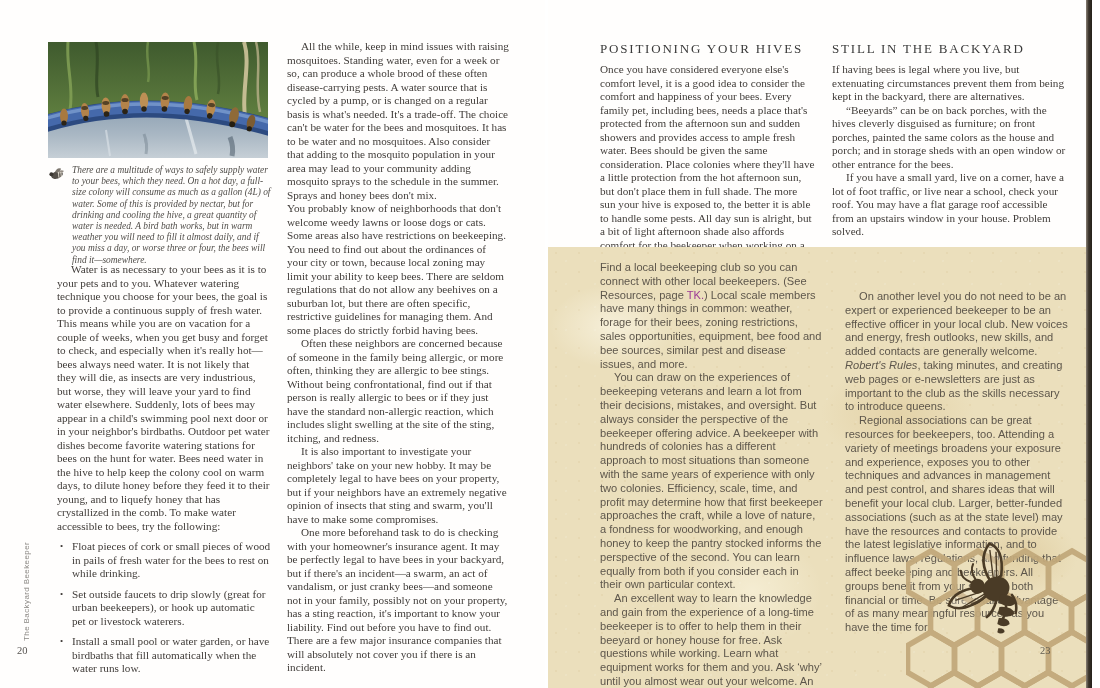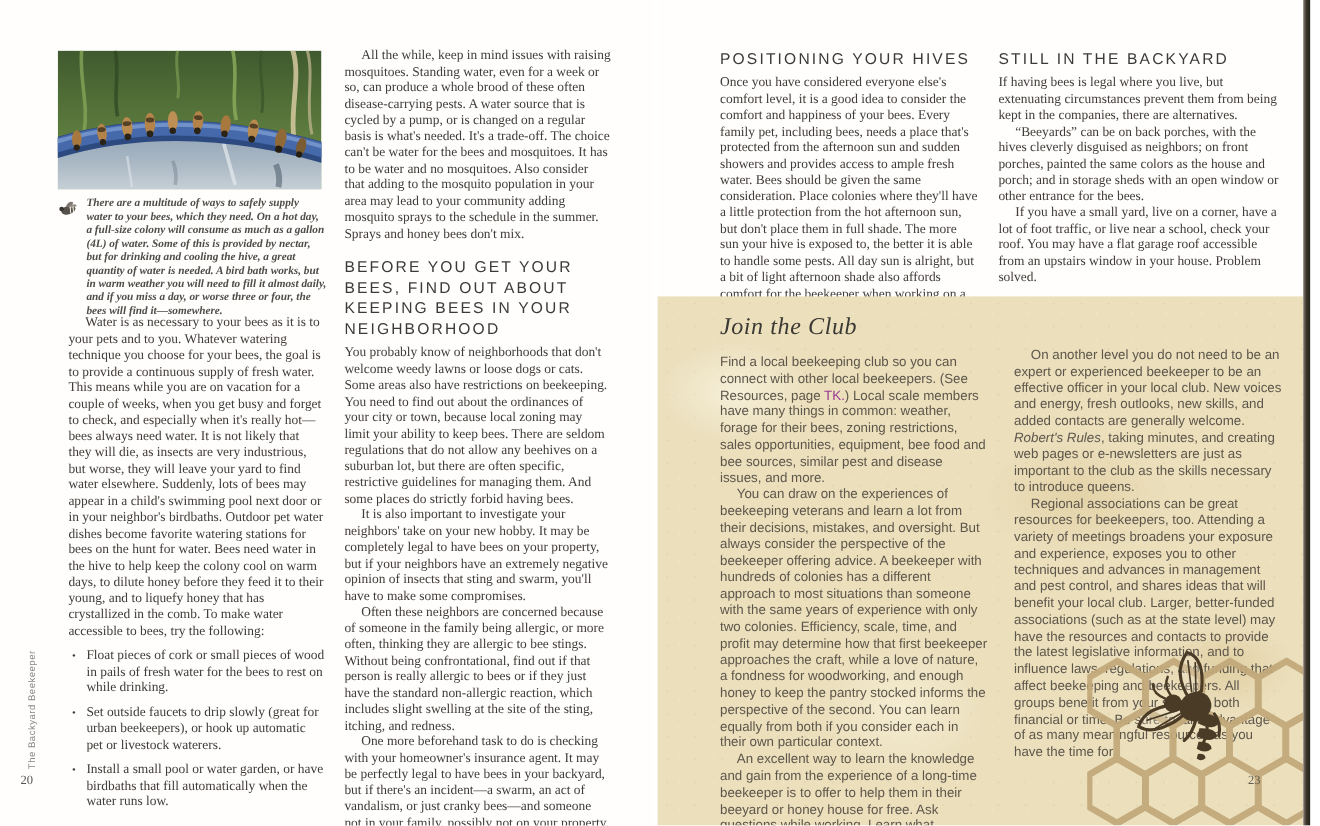--- a/index.html
+++ b/index.html
@@ -8,37 +8,37 @@
 
   .page { position:absolute; top:0; height:688px; background:#fffefd; }
   .page-left  { left:0;   width:545px; }
   .page-right { left:548px; width:538px; }
 
   
   .photo { position:absolute; left:48px; top:42px; width:220px; height:116px; overflow:hidden; }
 
   
   .caption { position:absolute; left:48px; top:165px; width:224px;
-             font-style:italic; font-size:9.4px; line-height:11.2px; color:#504d49;font-weight:bold; }
+             font-style:italic; font-size:9.4px; line-height:11.2px; color:#504d49; }
   .caption .cap-icon { position:absolute; left:0; top:2px; width:17px; height:13px; }
   .caption .cap-text { display:block; margin-left:24px; }
 
   
   .serif-body { font-size:11.2px; line-height:13.5px; color:#403c39; text-align:left; }
   .col1 { position:absolute; left:57px;  top:263px; width:214px; }
   .col2 { position:absolute; left:287px; top:40px;  width:222px; }
   .rcol1 { position:absolute; left:52px;  top:40px; width:215px; }
   .rcol2 { position:absolute; left:284px; top:40px; width:234px; }
   p.ind { text-indent:14px; }
   .bullets { margin-top:7px; }
   .bullet { position:relative; padding-left:15px; margin-top:7px; }
   .bullet::before { content:"\2022"; position:absolute; left:3px; top:0; font-size:9px; color:#403c39; }
 
   
-  .allcaps { font-family:Liberation Sans, sans-serif; font-weight:400; color:#3a3a3a;
+  .allcaps { font-family:Liberation Serif, serif; font-weight:400; color:#3a3a3a;
              font-size:13px; line-height:17px; letter-spacing:1.8px; }
   .col2 .allcaps { margin:12px 0 6px 0; }
   .h1line { white-space:nowrap; margin-bottom:6px; }
 
   
   .club-box { position:absolute; left:0; top:247px; width:538px; height:441px;
       background-color:#ebdfbc;
       background-image:
         radial-gradient(ellipse 90px 60px at 12% 18%, rgba(255,252,240,0.55), transparent 70%),
         radial-gradient(ellipse 110px 70px at 65% 38%, rgba(219,196,144,0.45), transparent 70%),
@@ -176,48 +176,46 @@
     <p class="ind">Water is as necessary to your bees as it is to your pets and to you. Whatever watering technique you choose for your bees, the goal is to provide a continuous supply of fresh water. This means while you are on vacation for a couple of weeks, when you get busy and forget to check, and especially when it's really hot—bees always need water. It is not likely that they will die, as insects are very industrious, but worse, they will leave your yard to find water elsewhere. Suddenly, lots of bees may appear in a child's swimming pool next door or in your neighbor's birdbaths. Outdoor pet water dishes become favorite watering stations for bees on the hunt for water. Bees need water in the hive to help keep the colony cool on warm days, to dilute honey before they feed it to their young, and to liquefy honey that has crystallized in the comb. To make water accessible to bees, try the following:</p>
     <div class="bullets">
       <div class="bullet">Float pieces of cork or small pieces of wood in pails of fresh water for the bees to rest on while drinking.</div>
       <div class="bullet">Set outside faucets to drip slowly (great for urban beekeepers), or hook up automatic pet or livestock waterers.</div>
       <div class="bullet">Install a small pool or water garden, or have birdbaths that fill automatically when the water runs low.</div>
     </div>
   </div>
 
   <div class="col2 serif-body">
     <p class="ind">All the while, keep in mind issues with raising mosquitoes. Standing water, even for a week or so, can produce a whole brood of these often disease-carrying pests. A water source that is cycled by a pump, or is changed on a regular basis is what's needed. It's a trade-off. The choice can't be water for the bees and mosquitoes. It has to be water and no mosquitoes. Also consider that adding to the mosquito population in your area may lead to your community adding mosquito sprays to the schedule in the summer. Sprays and honey bees don't mix.</p>
-    <h2 class="allcaps">BEFORE YOU GET YOUR BEES, FIND OUT ABOUT KEEPING BEES IN YOUR NEIGHBORHOOD</h2>
     <p>You probably know of neighborhoods that don't welcome weedy lawns or loose dogs or cats. Some areas also have restrictions on beekeeping. You need to find out about the ordinances of your city or town, because local zoning may limit your ability to keep bees. There are seldom regulations that do not allow any beehives on a suburban lot, but there are often specific, restrictive guidelines for managing them. And some places do strictly forbid having bees.</p>
+    <p class="ind">Often these neighbors are concerned because of someone in the family being allergic, or more often, thinking they are allergic to bee stings. Without being confrontational, find out if that person is really allergic to bees or if they just have the standard non-allergic reaction, which includes slight swelling at the site of the sting, itching, and redness.</p>
     <p class="ind">It is also important to investigate your neighbors' take on your new hobby. It may be completely legal to have bees on your property, but if your neighbors have an extremely negative opinion of insects that sting and swarm, you'll have to make some compromises.</p>
-    <p class="ind">Often these neighbors are concerned because of someone in the family being allergic, or more often, thinking they are allergic to bee stings. Without being confrontational, find out if that person is really allergic to bees or if they just have the standard non-allergic reaction, which includes slight swelling at the site of the sting, itching, and redness.</p>
     <p class="ind">One more beforehand task to do is checking with your homeowner's insurance agent. It may be perfectly legal to have bees in your backyard, but if there's an incident—a swarm, an act of vandalism, or just cranky bees—and someone not in your family, possibly not on your property, has a sting reaction, it's important to know your liability. Find out before you have to find out. There are a few major insurance companies that will absolutely not cover you if there is an incident.</p>
   </div>
 
   <div class="spine-title">The Backyard Beekeeper</div>
   <div class="folio folio-left">20</div>
 </div>
 
 <div class="page page-right">
 
   <div class="rcol1 serif-body">
     <h2 class="allcaps h1line">POSITIONING YOUR HIVES</h2>
     <p>Once you have considered everyone else's comfort level, it is a good idea to consider the comfort and happiness of your bees. Every family pet, including bees, needs a place that's protected from the afternoon sun and sudden showers and provides access to ample fresh water. Bees should be given the same consideration. Place colonies where they'll have a little protection from the hot afternoon sun, but don't place them in full shade. The more sun your hive is exposed to, the better it is able to handle some pests. All day sun is alright, but a bit of light afternoon shade also affords comfort for the beekeeper when working on a hot summer day.</p>
   </div>
 
   <div class="rcol2 serif-body">
     <h2 class="allcaps h1line">STILL IN THE BACKYARD</h2>
-    <p>If having bees is legal where you live, but extenuating circumstances prevent them from being kept in the companies, there are alternatives.</p>
-    <p class="ind">“Beeyards” can be on back porches, with the hives cleverly disguised as neighbors; on front porches, painted the same colors as the house and porch; and in storage sheds with an open window or other entrance for the bees.</p>
+    <p>If having bees is legal where you live, but extenuating circumstances prevent them from being kept in the backyard, there are alternatives.</p>
+    <p class="ind">“Beeyards” can be on back porches, with the hives cleverly disguised as furniture; on front porches, painted the same colors as the house and porch; and in storage sheds with an open window or other entrance for the bees.</p>
     <p class="ind">If you have a small yard, live on a corner, have a lot of foot traffic, or live near a school, check your roof. You may have a flat garage roof accessible from an upstairs window in your house. Problem solved.</p>
   </div>
 
   <div class="club-box">
     <div class="bcol1">
-      <div class="club-title">Join the Club</div>
       <div class="sans-body">
         <p><span>Find a local beekeeping club so you can connect with other local beekeepers. (See Resources, page </span><span class="tk">TK.</span><span>) Local scale members have many things in common: weather, forage for their bees, zoning restrictions, sales opportunities, equipment, bee food and bee sources, similar pest and disease issues, and more.</span></p>
         <p class="ind">You can draw on the experiences of beekeeping veterans and learn a lot from their decisions, mistakes, and oversight. But always consider the perspective of the beekeeper offering advice. A beekeeper with hundreds of colonies has a different approach to most situations than someone with the same years of experience with only two colonies. Efficiency, scale, time, and profit may determine how that first beekeeper approaches the craft, while a love of nature, a fondness for woodworking, and enough honey to keep the pantry stocked informs the perspective of the second. You can learn equally from both if you consider each in their own particular context.</p>
         <p class="ind">An excellent way to learn the knowledge and gain from the experience of a long-time beekeeper is to offer to help them in their beeyard or honey house for free. Ask questions while working. Learn what equipment works for them and you. Ask ‘why’ until you almost wear out your welcome. An experienced mentor is invaluable, but don't abuse the opportunity.</p>
       </div>
     </div>
     <div class="bcol2">
       <div class="sans-body">
         <p class="ind"><span>On another level you do not need to be an expert or experienced beekeeper to be an effective officer in your local club. New voices and energy, fresh outlooks, new skills, and added contacts are generally welcome. </span><span class="ital">Robert's Rules</span><span>, taking minutes, and creating web pages or e-newsletters are just as important to the club as the skills necessary to introduce queens.</span></p>
         <p class="ind">Regional associations can be great resources for beekeepers, too. Attending a variety of meetings broadens your exposure and experience, exposes you to other techniques and advances in management and pest control, and shares ideas that will benefit your local club. Larger, better-funded associations (such as at the state level) may have the resources and contacts to provide the latest legislative information, and to influence laws, regulations, and funding that affect beekeeping and beekeepers. All groups benefit from your support, both financial or time. Be sure to take advantage of as many meaningful resources as you have the time for.</p>

